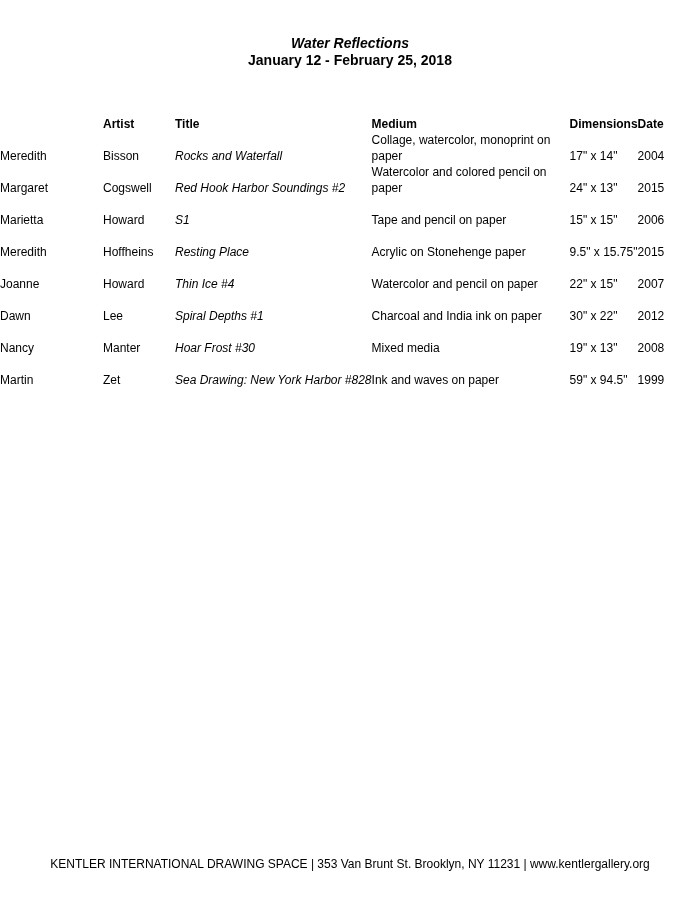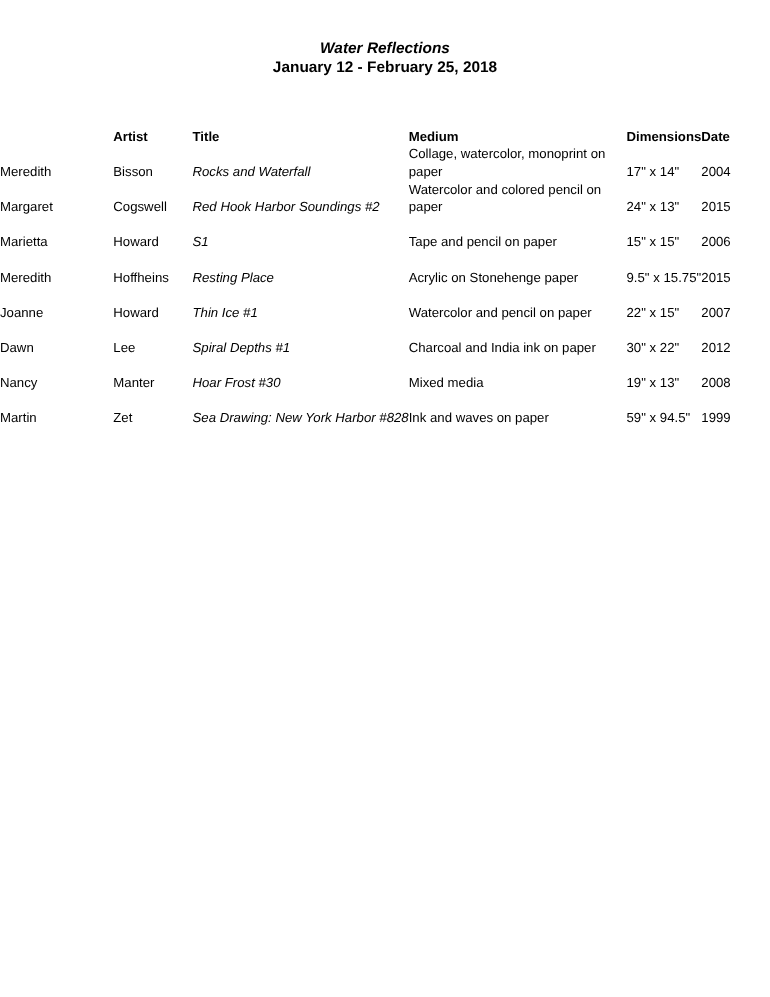--- a/index.html
+++ b/index.html
@@ -132,21 +132,21 @@
       <td class="c-last">Hoffheins</td>
       <td class="c-title">Resting Place</td>
       <td class="c-medium">Acrylic on Stonehenge paper</td>
       <td class="c-dims">9.5" x 15.75"</td>
       <td class="c-date">2015</td>
     </tr>
 
     <tr>
       <td class="c-first">Joanne</td>
       <td class="c-last">Howard</td>
-      <td class="c-title">Thin Ice #1</td>
+      <td class="c-title">Thin Ice #4</td>
       <td class="c-medium">Watercolor and pencil on paper</td>
       <td class="c-dims">22" x 15"</td>
       <td class="c-date">2007</td>
     </tr>
 
     <tr>
       <td class="c-first">Dawn</td>
       <td class="c-last">Lee</td>
       <td class="c-title">Spiral Depths #1</td>
       <td class="c-medium">Charcoal and India ink on paper</td>
@@ -167,14 +167,15 @@
       <td class="c-first">Martin</td>
       <td class="c-last">Zet</td>
       <td class="c-title">Sea Drawing: New York Harbor #828</td>
       <td class="c-medium">Ink and waves on paper</td>
       <td class="c-dims">59" x 94.5"</td>
       <td class="c-date">1999</td>
     </tr>
   </tbody>
   </table>
 
+  <div class="doc-footer">KENTLER INTERNATIONAL DRAWING SPACE | 353 Van Brunt St. Brooklyn, NY 11231 | www.kentlergallery.org</div>
 
 </div>
 
 </body></html>

